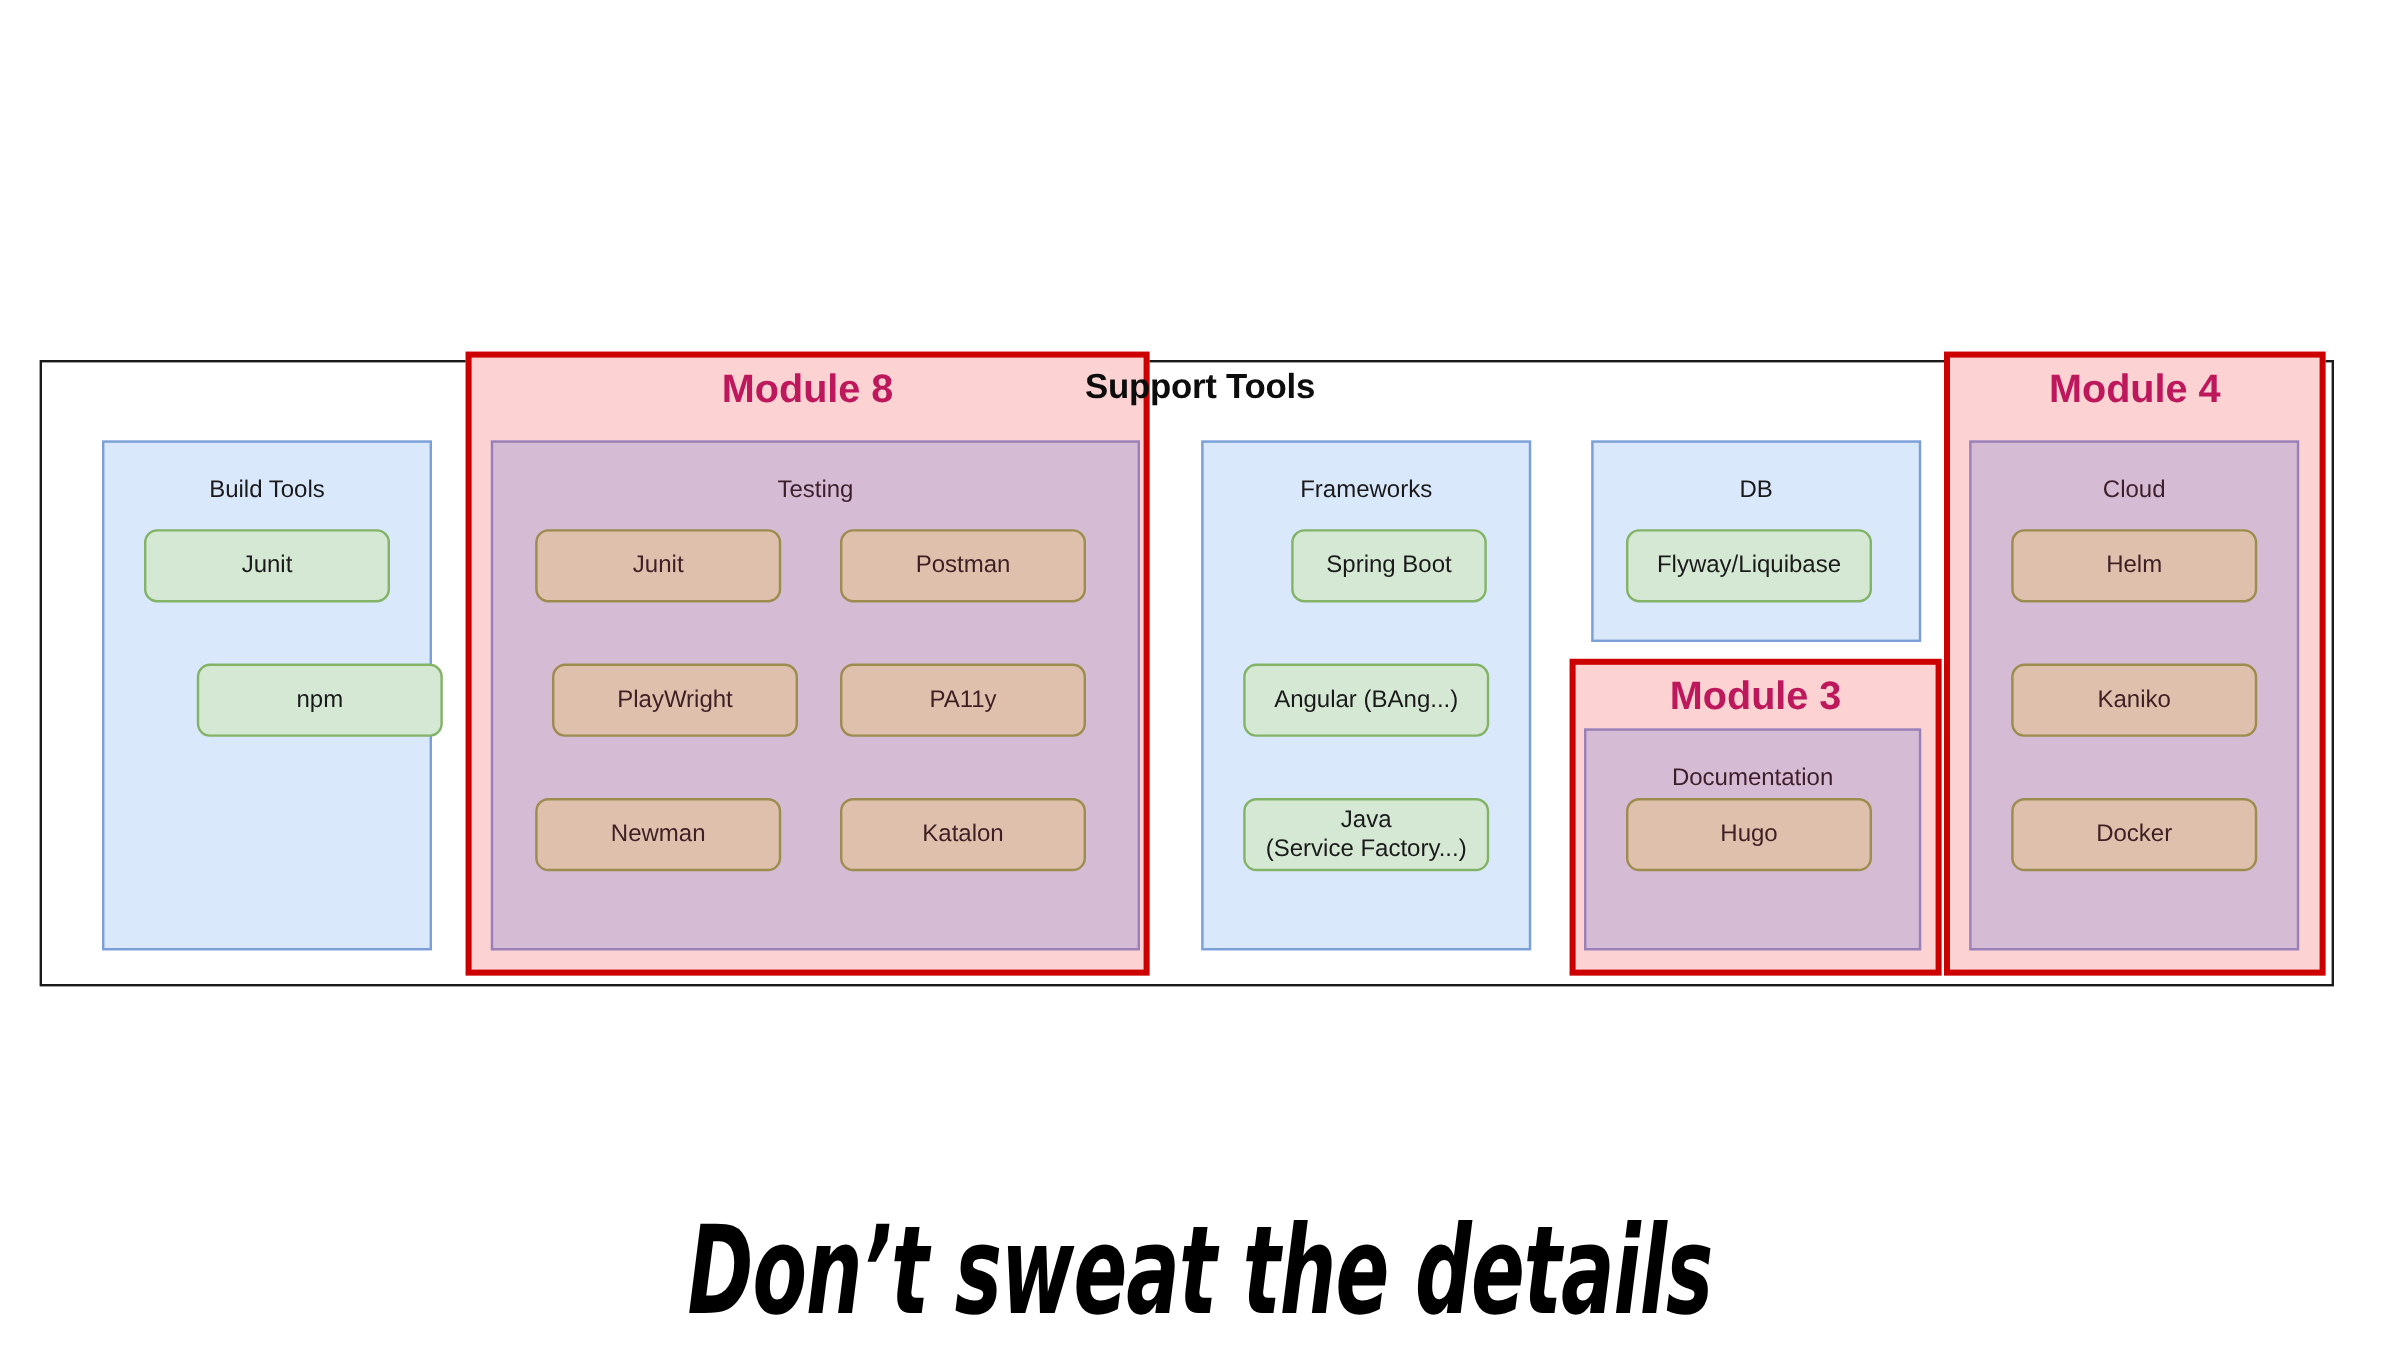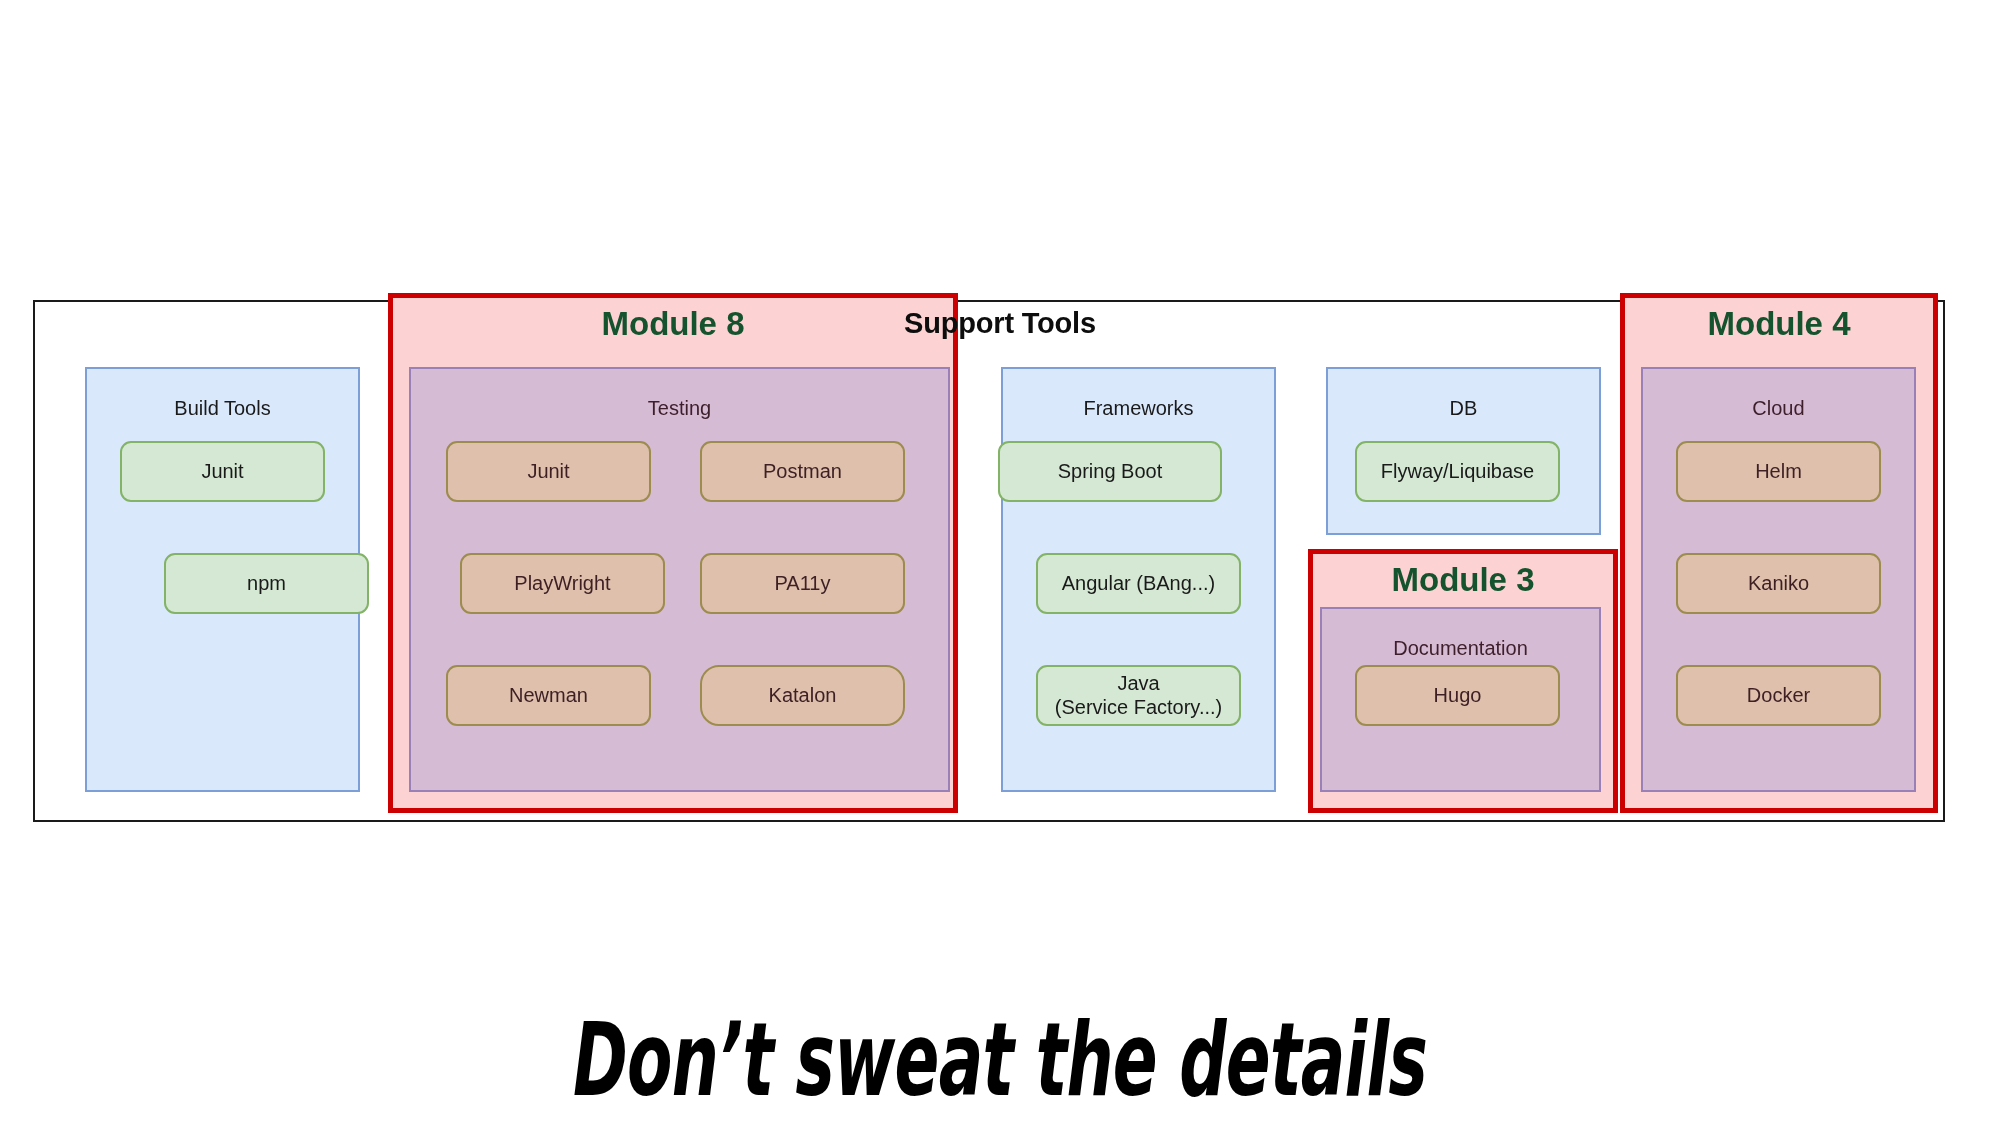--- a/index.html
+++ b/index.html
@@ -98,21 +98,21 @@
   .module-box {
     position: absolute;
     box-sizing: border-box;
     background: #fcd2d2;
     border: 5px solid #cc0000;
   }
   .module-label {
     text-align: center;
     font-size: 33px;
     font-weight: bold;
-    color: #14532d;
+    color: #be185d;
     margin-top: 7px;
     letter-spacing: 0px;
     white-space: nowrap;
   }
 
   
   #caption {
     position: absolute;
     left: 0;
     top: 1000px;
@@ -143,28 +143,28 @@
   <div class="module-label">Module 8</div>
 </div>
 <div class="group-box group-purple" style="left:409px; top:367px; width:541px; height:425px;">
   <div class="group-label">Testing</div>
 </div>
 <div class="item-box item-tan" style="left:446px; top:441px; width:205px; height:61px;">Junit</div>
 <div class="item-box item-tan" style="left:700px; top:441px; width:205px; height:61px;">Postman</div>
 <div class="item-box item-tan" style="left:460px; top:553px; width:205px; height:61px;">PlayWright</div>
 <div class="item-box item-tan" style="left:700px; top:553px; width:205px; height:61px;">PA11y</div>
 <div class="item-box item-tan" style="left:446px; top:665px; width:205px; height:61px;">Newman</div>
-<div class="item-box item-tan" style="left:700px; top:665px; width:205px; height:61px;border-radius:19px;">Katalon</div>
+<div class="item-box item-tan" style="left:700px; top:665px; width:205px; height:61px;">Katalon</div>
 
 <div id="diagram-title">Support Tools</div>
 
 <div class="group-box group-blue" style="left:1001px; top:367px; width:275px; height:425px;">
   <div class="group-label">Frameworks</div>
 </div>
-<div class="item-box item-green" style="left:998px; top:441px; width:224px; height:61px;">Spring Boot</div>
+<div class="item-box item-green" style="left:1076px; top:441px; width:163px; height:61px;">Spring Boot</div>
 <div class="item-box item-green" style="left:1036px; top:553px; width:205px; height:61px;">Angular (BAng...)</div>
 <div class="item-box item-green" style="left:1036px; top:665px; width:205px; height:61px;">Java
 (Service Factory...)</div>
 
 <div class="group-box group-blue" style="left:1326px; top:367px; width:275px; height:168px;">
   <div class="group-label">DB</div>
 </div>
 <div class="item-box item-green" style="left:1355px; top:441px; width:205px; height:61px;">Flyway/Liquibase</div>
 
 <div class="module-box" style="left:1308px; top:549px; width:310px; height:264px;">

